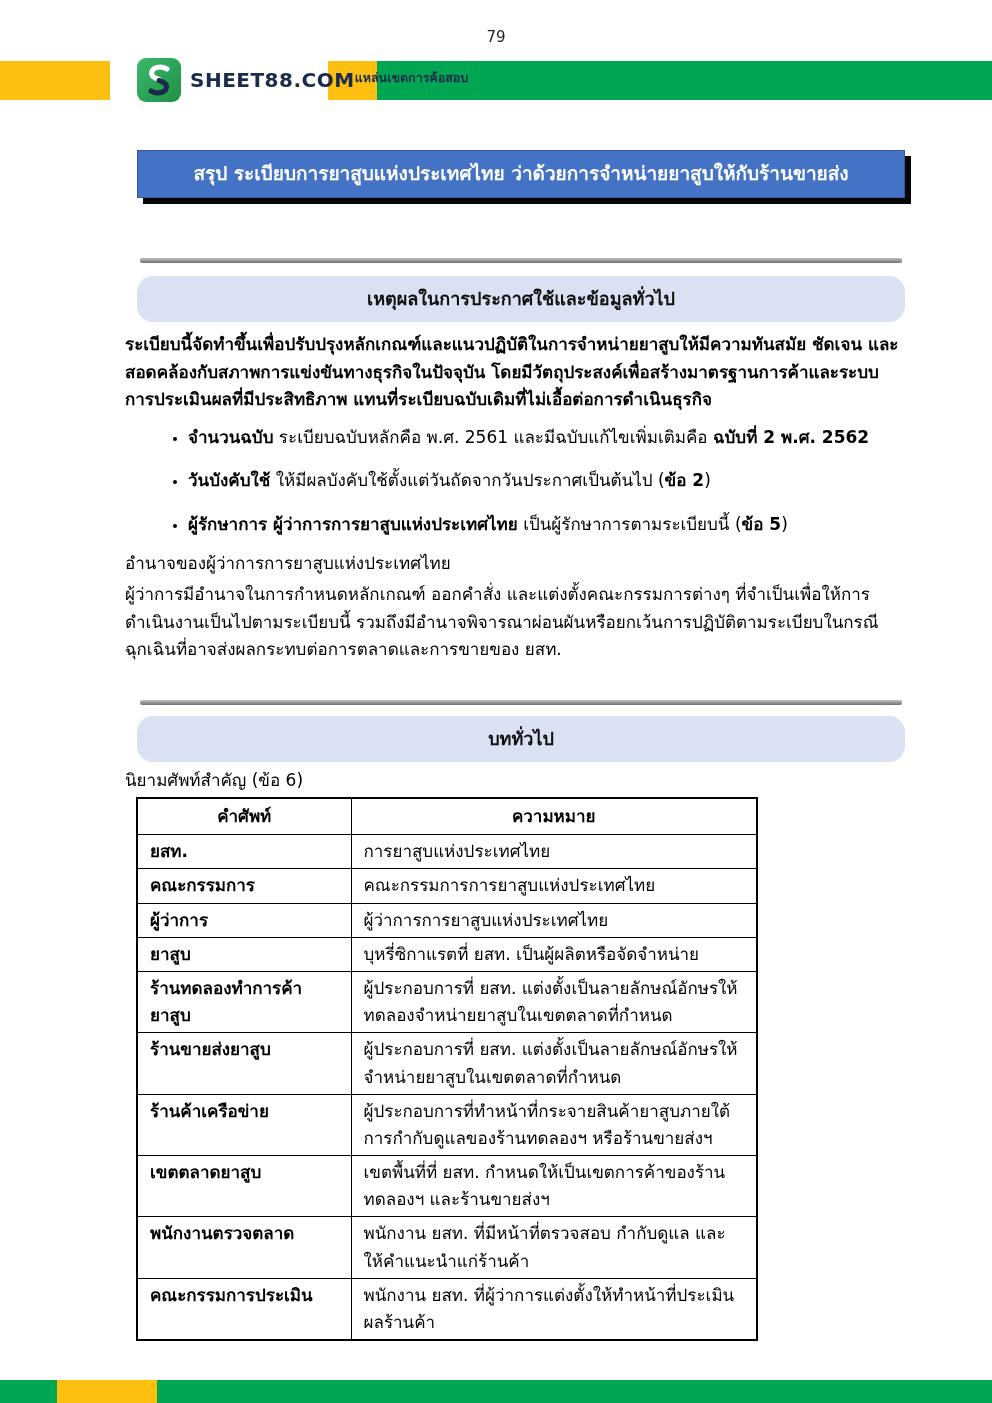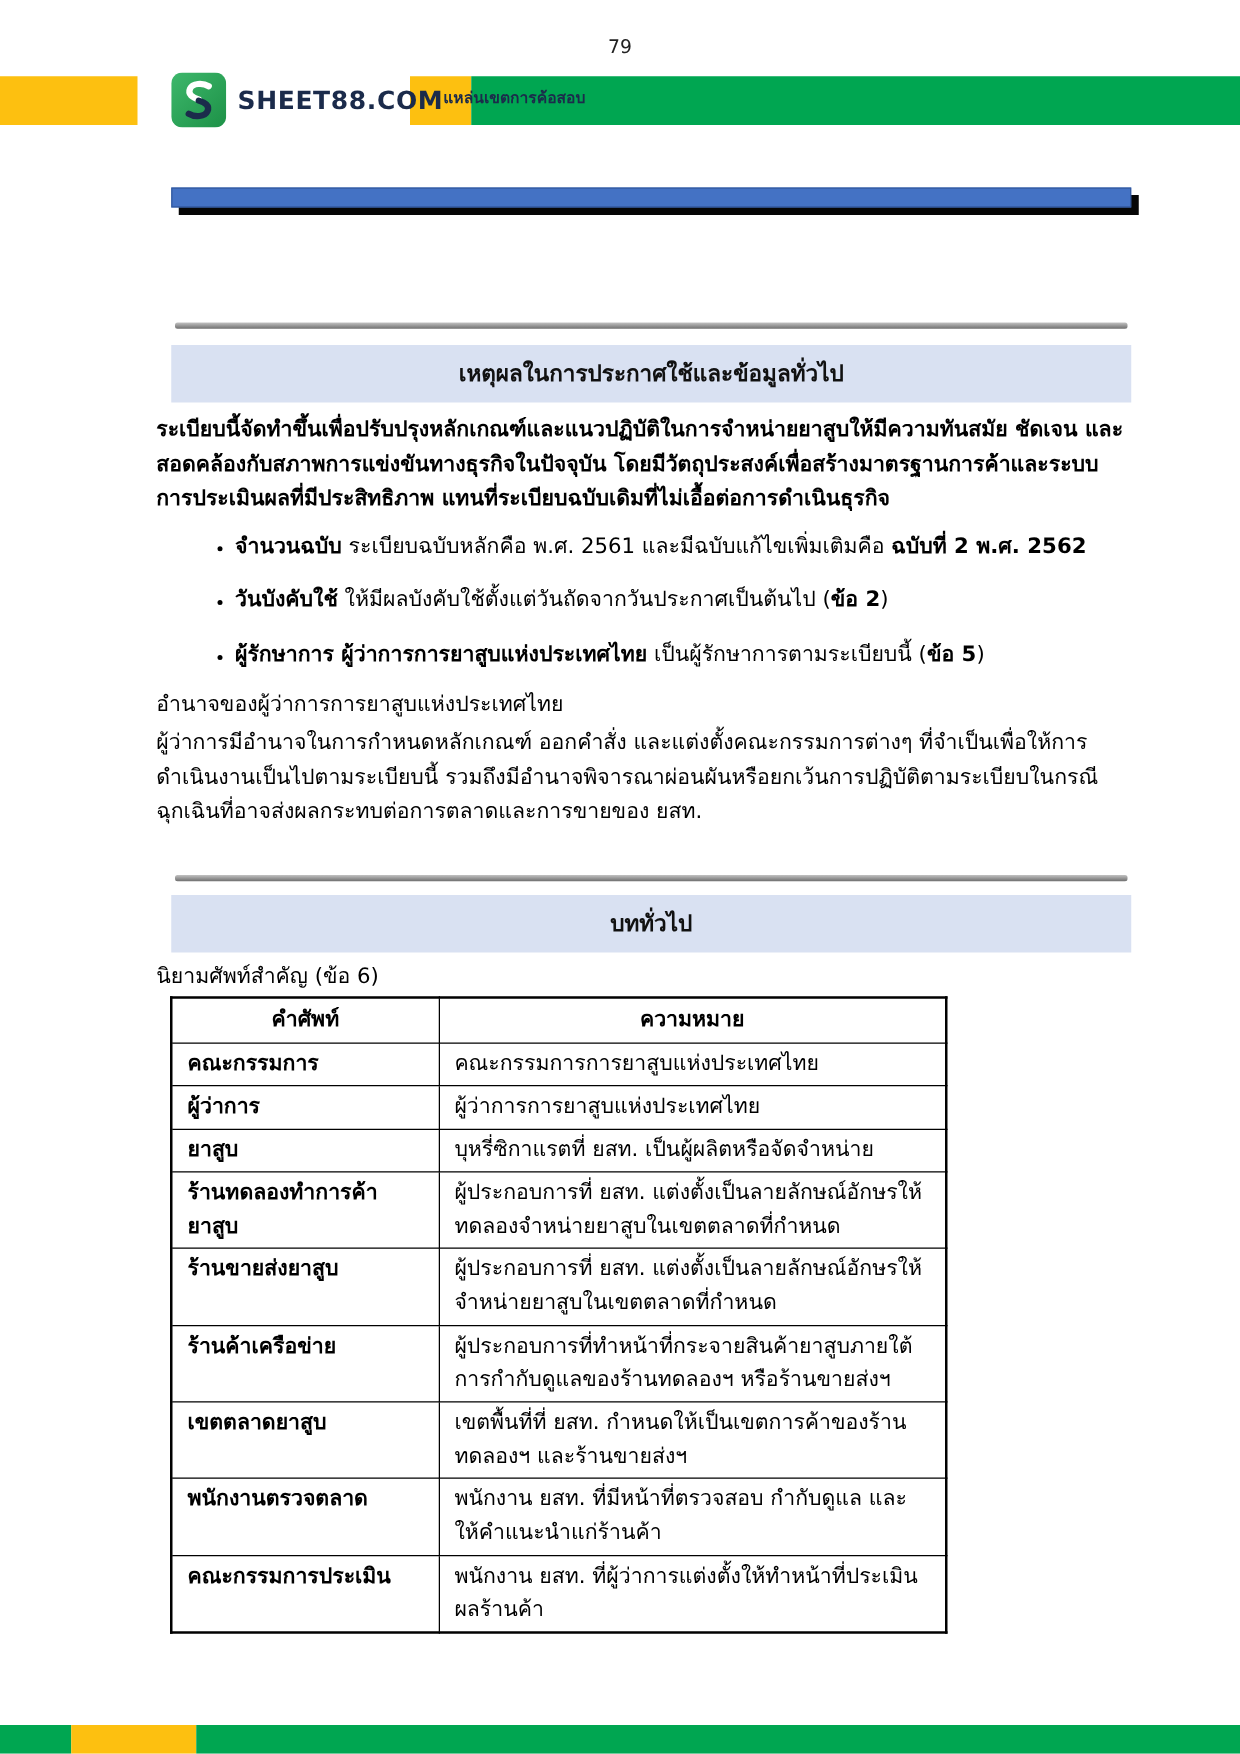--- a/index.html
+++ b/index.html
@@ -31,21 +31,21 @@
   }
 
   
   .divider { position:absolute; left:140px; width:762px; height:5px;
     background:linear-gradient(#c2c2c2,#6f6f6f); border-radius:2px; }
   .divider.d1 { top:258px; }
   .divider.d2 { top:700px; }
   .section-heading {
     position:absolute; left:137px; width:768px; box-sizing:border-box;
     background:var(--section-bg); text-align:center; font-weight:bold;
-    font-size:18px; padding:8px 0 9px; color:#111;
+    font-size:18px; padding:8px 0 9px; color:#111;border-radius:16px;
   }
   .section-heading.h1pos { top:276px; }
   .section-heading.h2pos { top:716px; }
 
   
   .para { position:absolute; left:125px; width:780px; margin:0;
     font-size:17px; line-height:1.63; color:#000; }
   .para.p1pos { top:331px;font-weight:bold; }
   .para.p2pos { top:581px; }
   .subheading { position:absolute; left:125px; top:549px; width:780px;
@@ -97,20 +97,21 @@
     <path d="M30 11c-5-3-13-2.5-15 2s2 7 7 8.5" fill="none" stroke="#ffffff" stroke-width="5" stroke-linecap="round"></path>
     <path d="M14 33c5 3 13 2.5 15-2s-2-7-7-8.5" fill="none" stroke="#1B2B4B" stroke-width="5" stroke-linecap="round"></path>
   </svg>
   <div class="logo-text">
     <span class="logo-brand">SHEET88.COM</span>
     <span class="logo-tagline">แหล่นเขตการค้อสอบ</span>
   </div>
 </div>
 
 <div class="title-box">
+  <div>สรุป ระเบียบการยาสูบแห่งประเทศไทย ว่าด้วยการจำหน่ายยาสูบให้กับร้านขายส่ง</div>
 </div>
 
 <div class="divider d1"></div>
 <div class="section-heading h1pos">เหตุผลในการประกาศใช้และข้อมูลทั่วไป</div>
 
 <p class="para p1pos">ระเบียบนี้จัดทำขึ้นเพื่อปรับปรุงหลักเกณฑ์และแนวปฏิบัติในการจำหน่ายยาสูบให้มีความทันสมัย ชัดเจน และสอดคล้องกับสภาพการแข่งขันทางธุรกิจในปัจจุบัน โดยมีวัตถุประสงค์เพื่อสร้างมาตรฐานการค้าและระบบการประเมินผลที่มีประสิทธิภาพ แทนที่ระเบียบฉบับเดิมที่ไม่เอื้อต่อการดำเนินธุรกิจ</p>
 
 <ul class="bullets">
     <li><b>จำนวนฉบับ</b><span> ระเบียบฉบับหลักคือ พ.ศ. 2561 และมีฉบับแก้ไขเพิ่มเติมคือ </span><b>ฉบับที่ 2 พ.ศ. 2562</b></li>
     <li><b>วันบังคับใช้</b><span> ให้มีผลบังคับใช้ตั้งแต่วันถัดจากวันประกาศเป็นต้นไป (</span><b>ข้อ 2</b><span>)</span></li>
@@ -130,20 +131,24 @@
       <col class="c-term">
       <col>
     </colgroup>
   <thead>
     <tr>
       <th>คำศัพท์</th>
       <th>ความหมาย</th>
     </tr>
   </thead>
   <tbody>
+      <tr>
+        <td class="term">ยสท.</td>
+        <td>การยาสูบแห่งประเทศไทย</td>
+      </tr>
       <tr>
         <td class="term">คณะกรรมการ</td>
         <td>คณะกรรมการการยาสูบแห่งประเทศไทย</td>
       </tr>
       <tr>
         <td class="term">ผู้ว่าการ</td>
         <td>ผู้ว่าการการยาสูบแห่งประเทศไทย</td>
       </tr>
       <tr>
         <td class="term">ยาสูบ</td>

